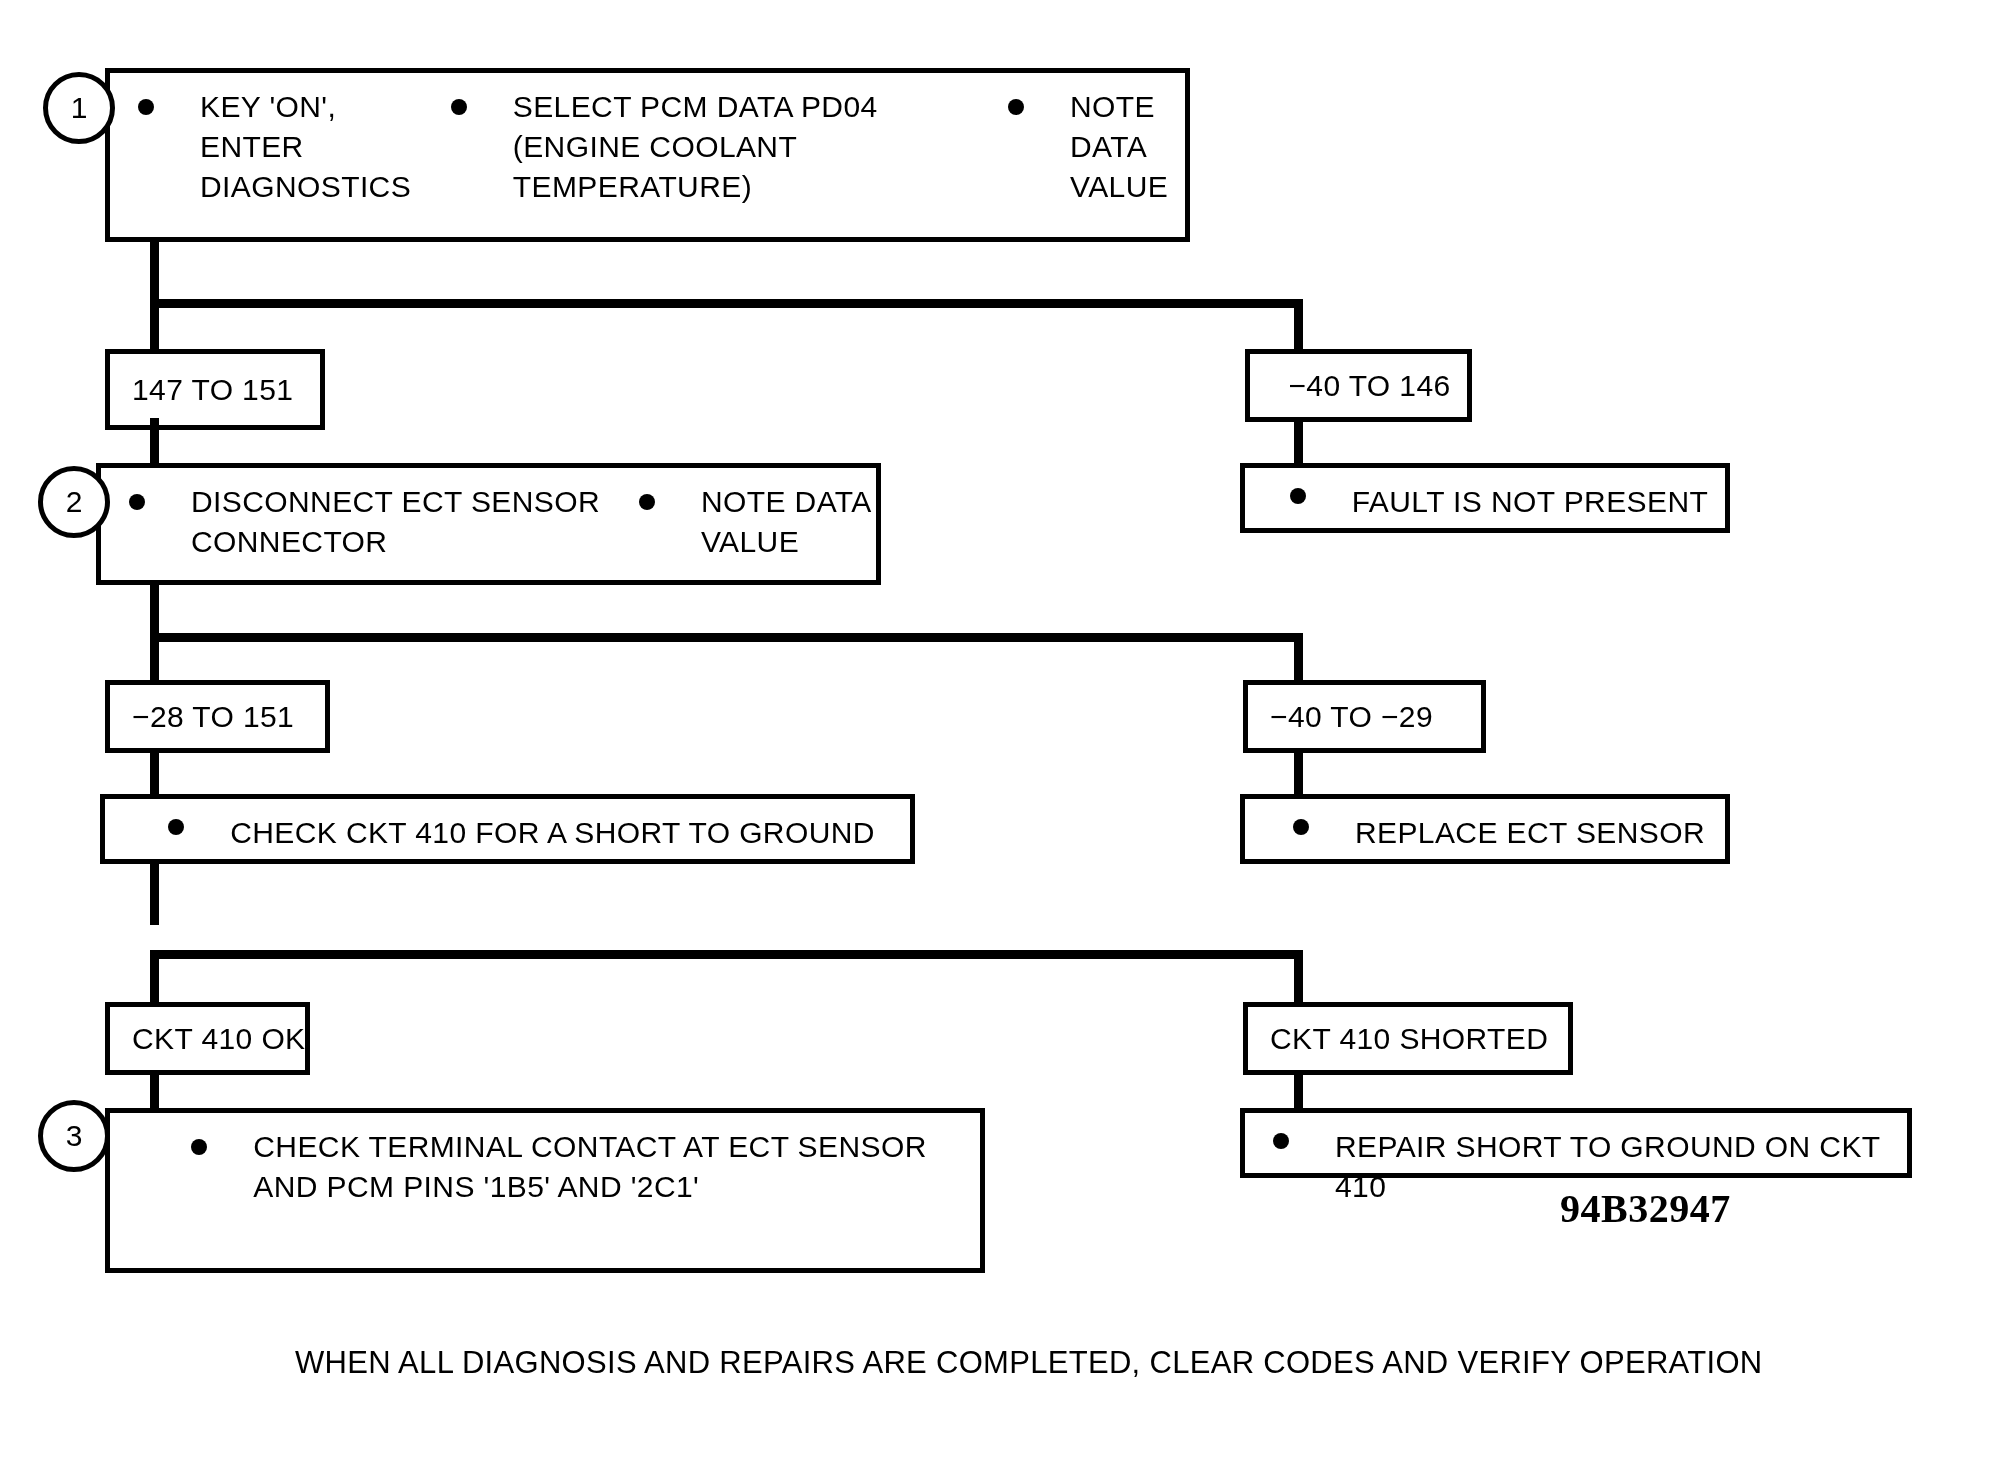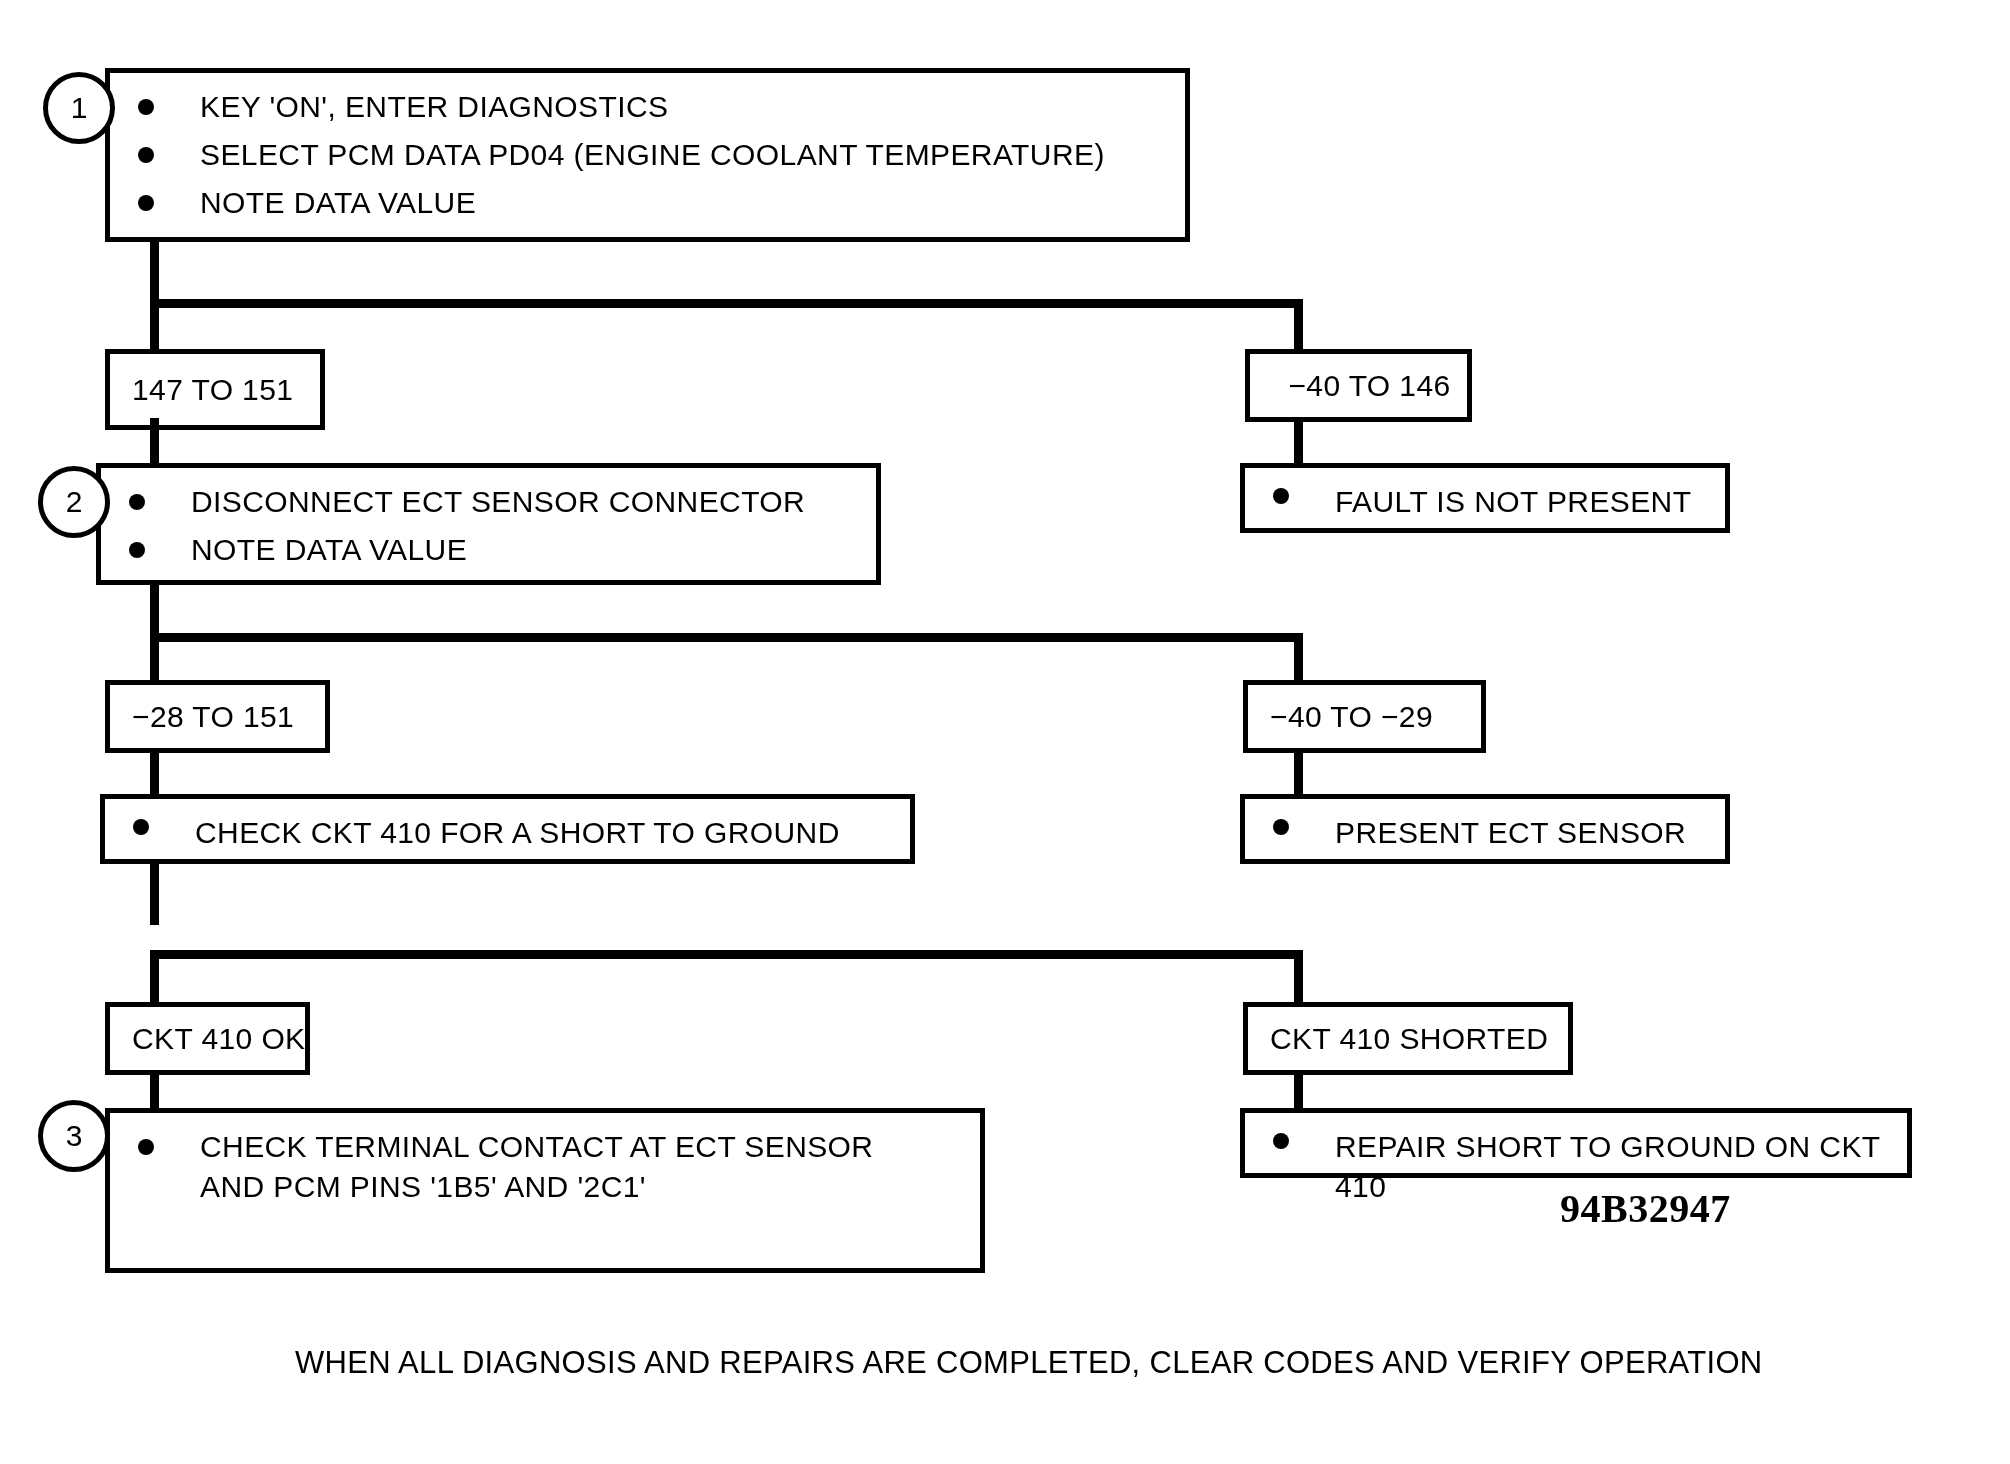--- a/index.html
+++ b/index.html
@@ -19,21 +19,22 @@
     overflow: hidden;
   }
 
   
   .box {
     position: absolute;
     box-sizing: border-box;
     border: 5px solid #000;
     background: #fff;
     display: flex;
-    flex-direction: column;
+    flex-direction: row;
+    justify-content: center;
   }
   .step-box {
     padding: 10px 0 10px 0;
   }
   .bullet-row {
     display: flex;
     align-items: flex-start;
     padding: 4px 0;
   }
   .bullet-dot {
@@ -193,21 +194,21 @@
   <div class="box step-box" style="left:100px; top:794px; width:815px; height:70px;">
     <div class="bullet-row">
       <span class="bullet-dot" style="margin-top:6px;"></span>
       <span class="bullet-text">CHECK CKT 410 FOR A SHORT TO GROUND</span>
     </div>
   </div>
 
   <div class="box step-box" style="left:1240px; top:794px; width:490px; height:70px;">
     <div class="bullet-row">
       <span class="bullet-dot" style="margin-top:6px;"></span>
-      <span class="bullet-text">PRESENT ECT SENSOR</span>
+      <span class="bullet-text">REPLACE ECT SENSOR</span>
     </div>
   </div>
 
   <div class="vline" style="left:150px; top:862px; height:63px;"></div>
   <div class="hline" style="left:150px; top:950px; width:1153px;"></div>
   <div class="vline" style="left:1294px; top:950px; height:58px;"></div>
   <div class="vline" style="left:150px; top:950px; height:58px;"></div>
 
   <div class="label-box" style="left:105px; top:1002px; width:205px; height:73px;">
     <span class="label-text">CKT 410 OK</span>

